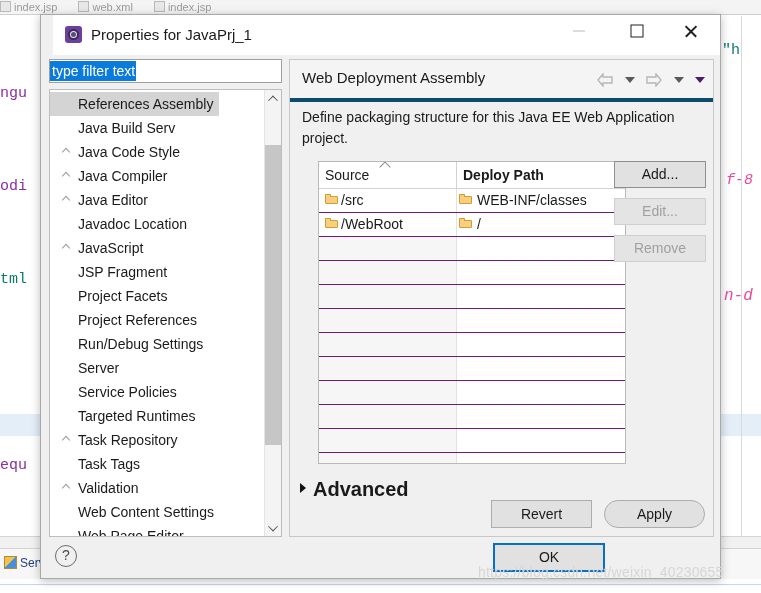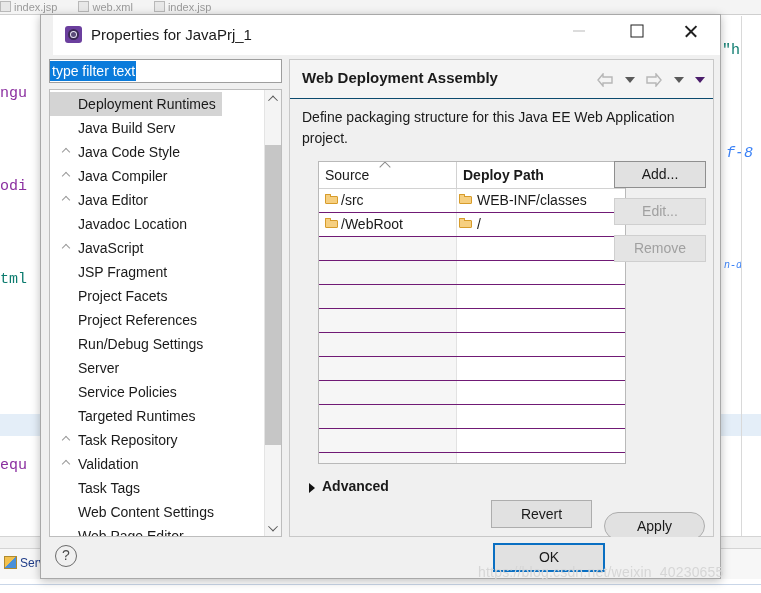--- a/index.html
+++ b/index.html
@@ -20,21 +20,21 @@
   #bg-tabbar .bgtab{display:inline-block;margin-right:18px;vertical-align:top;line-height:14px;}
   #bg-tabbar .tabico{display:inline-block;width:9px;height:9px;border:1px solid #b9b9b9;background:#e8e8e8;margin-right:3px;vertical-align:-1px;}
   #bg-code{
     position:absolute;left:0;top:16px;width:761px;height:520px;
     font-family:"Liberation Mono", monospace;font-size:15px;line-height:31px;
     white-space:pre;overflow:hidden;
   }
   #bg-code .ln{display:block;height:31px;}
   .c-pur{color:#8b2fa0;}
   .c-tea{color:#0b7b6e;}
-  .c-ita{color:#3b82f6;font-style:italic;}
+  .c-ita{color:#ec4899;font-style:italic;margin-top:27px;}
   #bg-sel{position:absolute;left:0;top:414px;width:761px;height:22px;background:#e4eef8;}
   #bg-statusline{position:absolute;left:0;top:536px;width:761px;height:12px;background:#f1f1f1;border-top:1px solid #d4d4d4;}
   #bg-viewtabs{
     position:absolute;left:0;top:548px;width:761px;height:30px;background:#f7f7f7;border-top:1px solid #d4d4d4;
     font-size:12px;color:#1f3c88;
   }
   #bg-viewtabs .vt{position:absolute;left:4px;top:7px;}
   #bg-viewtabs .vtico{display:inline-block;width:11px;height:11px;background:linear-gradient(135deg,#f2c14e 0 50%,#4a90d9 50% 100%);vertical-align:-2px;margin-right:3px;border:1px solid #b08a2e;}
   #bg-bottomline{position:absolute;left:0;top:584px;width:761px;height:9px;background:#ffffff;border-top:1px solid #c9d6e8;}
   #bg-rightline{position:absolute;left:741px;top:16px;width:1px;height:520px;background:#d9d9d9;}
@@ -110,21 +110,21 @@
   #sb-down{bottom:0;}
   #sb-down .ch{transform:translate(-50%,-70%) rotate(225deg);}
   #sb-thumb{position:absolute;left:0;top:55px;width:16px;height:300px;background:#c6c6c6;}
 
   
   #pane{
     position:absolute;left:248px;top:44px;width:425px;height:478px;
     background:#f0f0f0;border:1px solid #c8c8c8;box-sizing:border-box;
   }
   #pane-head{
-    position:relative;height:38px;background:#f4f4f4;border-bottom:1px solid #0c4a6e;font-weight:bold;
+    position:relative;height:38px;background:#f4f4f4;border-bottom:4px solid #0c4a6e;
   }
   #pane-title{position:absolute;left:12px;top:9px;font-size:15px;color:#1a1a1a;}
   #pane-nav{position:absolute;right:8px;top:10px;height:18px;}
   .navico{display:inline-block;vertical-align:middle;margin-left:7px;position:relative;}
   .arrow-left,.arrow-right{width:16px;height:14px;}
   .arrow-left svg,.arrow-right svg{display:block;}
   .caret{width:0;height:0;border-left:5px solid transparent;border-right:5px solid transparent;border-top:6px solid #5a5a5a;}
   .caret.purple{border-top-color:#4b1d6b;}
 
   #pane-desc{
@@ -167,29 +167,29 @@
     position:absolute;left:324px;width:92px;height:27px;
     background:#e1e1e1;border:1px solid #adadad;box-sizing:border-box;
     font-size:14px;color:#1a1a1a;text-align:center;line-height:25px;cursor:default;
   }
   .sbtn.disabled{color:#a0a0a0;border-color:#cfcfcf;background:#e4e4e4;}
   #btn-add{top:101px;border-color:#8f8f8f;background:#e1e1e1;}
   #btn-edit{top:138px;}
   #btn-remove{top:175px;}
 
   
-  #advanced{position:absolute;left:19px;top:418px;font-size:14px;font-weight:bold;color:#1a1a1a;padding-left:13px;cursor:default;}
+  #advanced{position:absolute;left:10px;top:418px;font-size:20px;font-weight:bold;color:#1a1a1a;padding-left:13px;cursor:default;}
   #adv-tri{position:absolute;left:0;top:5px;width:0;height:0;border-top:5px solid transparent;border-bottom:5px solid transparent;border-left:6px solid #111;}
 
   .pbtn{
     position:absolute;width:101px;height:28px;background:#e1e1e1;border:1px solid #adadad;
     box-sizing:border-box;font-size:14px;color:#1a1a1a;text-align:center;line-height:26px;cursor:default;
   }
   #btn-revert{left:201px;top:440px;}
-  #btn-apply{left:314px;top:452px;border-radius:14px;}
+  #btn-apply{left:314px;top:440px;border-radius:14px;}
 
   
   #footer{position:absolute;left:0;bottom:0;width:679px;height:41px;background:#f0f0f0;}
   #help-btn{
     position:absolute;left:14px;top:8px;width:22px;height:22px;border-radius:50%;
     border:1.4px solid #6b6b6b;box-sizing:border-box;color:#4a4a4a;font-size:14px;
     text-align:center;line-height:19px;cursor:default;
   }
   #btn-ok{
     position:absolute;left:452px;top:6px;width:112px;height:29px;
@@ -226,21 +226,21 @@
     <span class="ln c-pur">equ</span>
     
     
     
     
     
   </div>
 
   <div style="position:absolute;left:722px;top:42px;font-family:'Liberation Mono',monospace;font-size:15px;" class="c-tea">"h</div>
   <div style="position:absolute;left:726px;top:145px;font-family:'Liberation Mono',monospace;font-size:15px;" class="c-ita">f-8</div>
-  <div style="position:absolute;left:724px;top:260px;font-family:'Liberation Mono',monospace;font-size:10px;" class="c-ita">n-d</div>
+  <div style="position:absolute;left:724px;top:260px;font-family:'Liberation Mono',monospace;font-size:16px;" class="c-ita">n-d</div>
 
   <div id="bg-sel"></div>
   <div id="bg-rightline"></div>
   <div id="bg-statusline"></div>
   <div id="bg-viewtabs">
     <span class="vt"><span class="vtico"></span><span>Serv</span></span>
   </div>
   <div id="bg-bottomline"></div>
 </div>
 
@@ -259,37 +259,37 @@
         <span class="g"></span>
       </div>
   </div>
 
   <div id="filter-field">
     <span id="filter-sel">type filter text</span>
   </div>
 
   <div id="tree-wrap">
     <div id="tree-list">
-        <div style="height: 24px;"><div class="tree-item sel"><span>Deployment Runtimes</span></div></div>
+        <div style="height: 24px;"><div class="tree-item sel"><span>References Assembly</span></div></div>
         <div class="tree-item"><span>Java Build Serv</span></div>
         <div class="tree-item"><span class="arr"></span><span>Java Code Style</span></div>
         <div class="tree-item"><span class="arr"></span><span>Java Compiler</span></div>
         <div class="tree-item"><span class="arr"></span><span>Java Editor</span></div>
         <div class="tree-item"><span>Javadoc Location</span></div>
         <div class="tree-item"><span class="arr"></span><span>JavaScript</span></div>
         <div class="tree-item"><span>JSP Fragment</span></div>
         <div class="tree-item"><span>Project Facets</span></div>
         <div class="tree-item"><span>Project References</span></div>
         <div class="tree-item"><span>Run/Debug Settings</span></div>
         <div class="tree-item"><span>Server</span></div>
         <div class="tree-item"><span>Service Policies</span></div>
         <div class="tree-item"><span>Targeted Runtimes</span></div>
         <div class="tree-item"><span class="arr"></span><span>Task Repository</span></div>
+        <div class="tree-item"><span>Task Tags</span></div>
         <div class="tree-item"><span class="arr"></span><span>Validation</span></div>
-        <div class="tree-item"><span>Task Tags</span></div>
         <div class="tree-item"><span>Web Content Settings</span></div>
         <div class="tree-item"><span>Web Page Editor</span></div>
       </div>
     <div id="tree-sb">
       <div class="sb-arrow" id="sb-up">
           <span class="ch"></span>
         </div>
       <div id="sb-thumb"></div>
       <div class="sb-arrow" id="sb-down">
           <span class="ch"></span>

